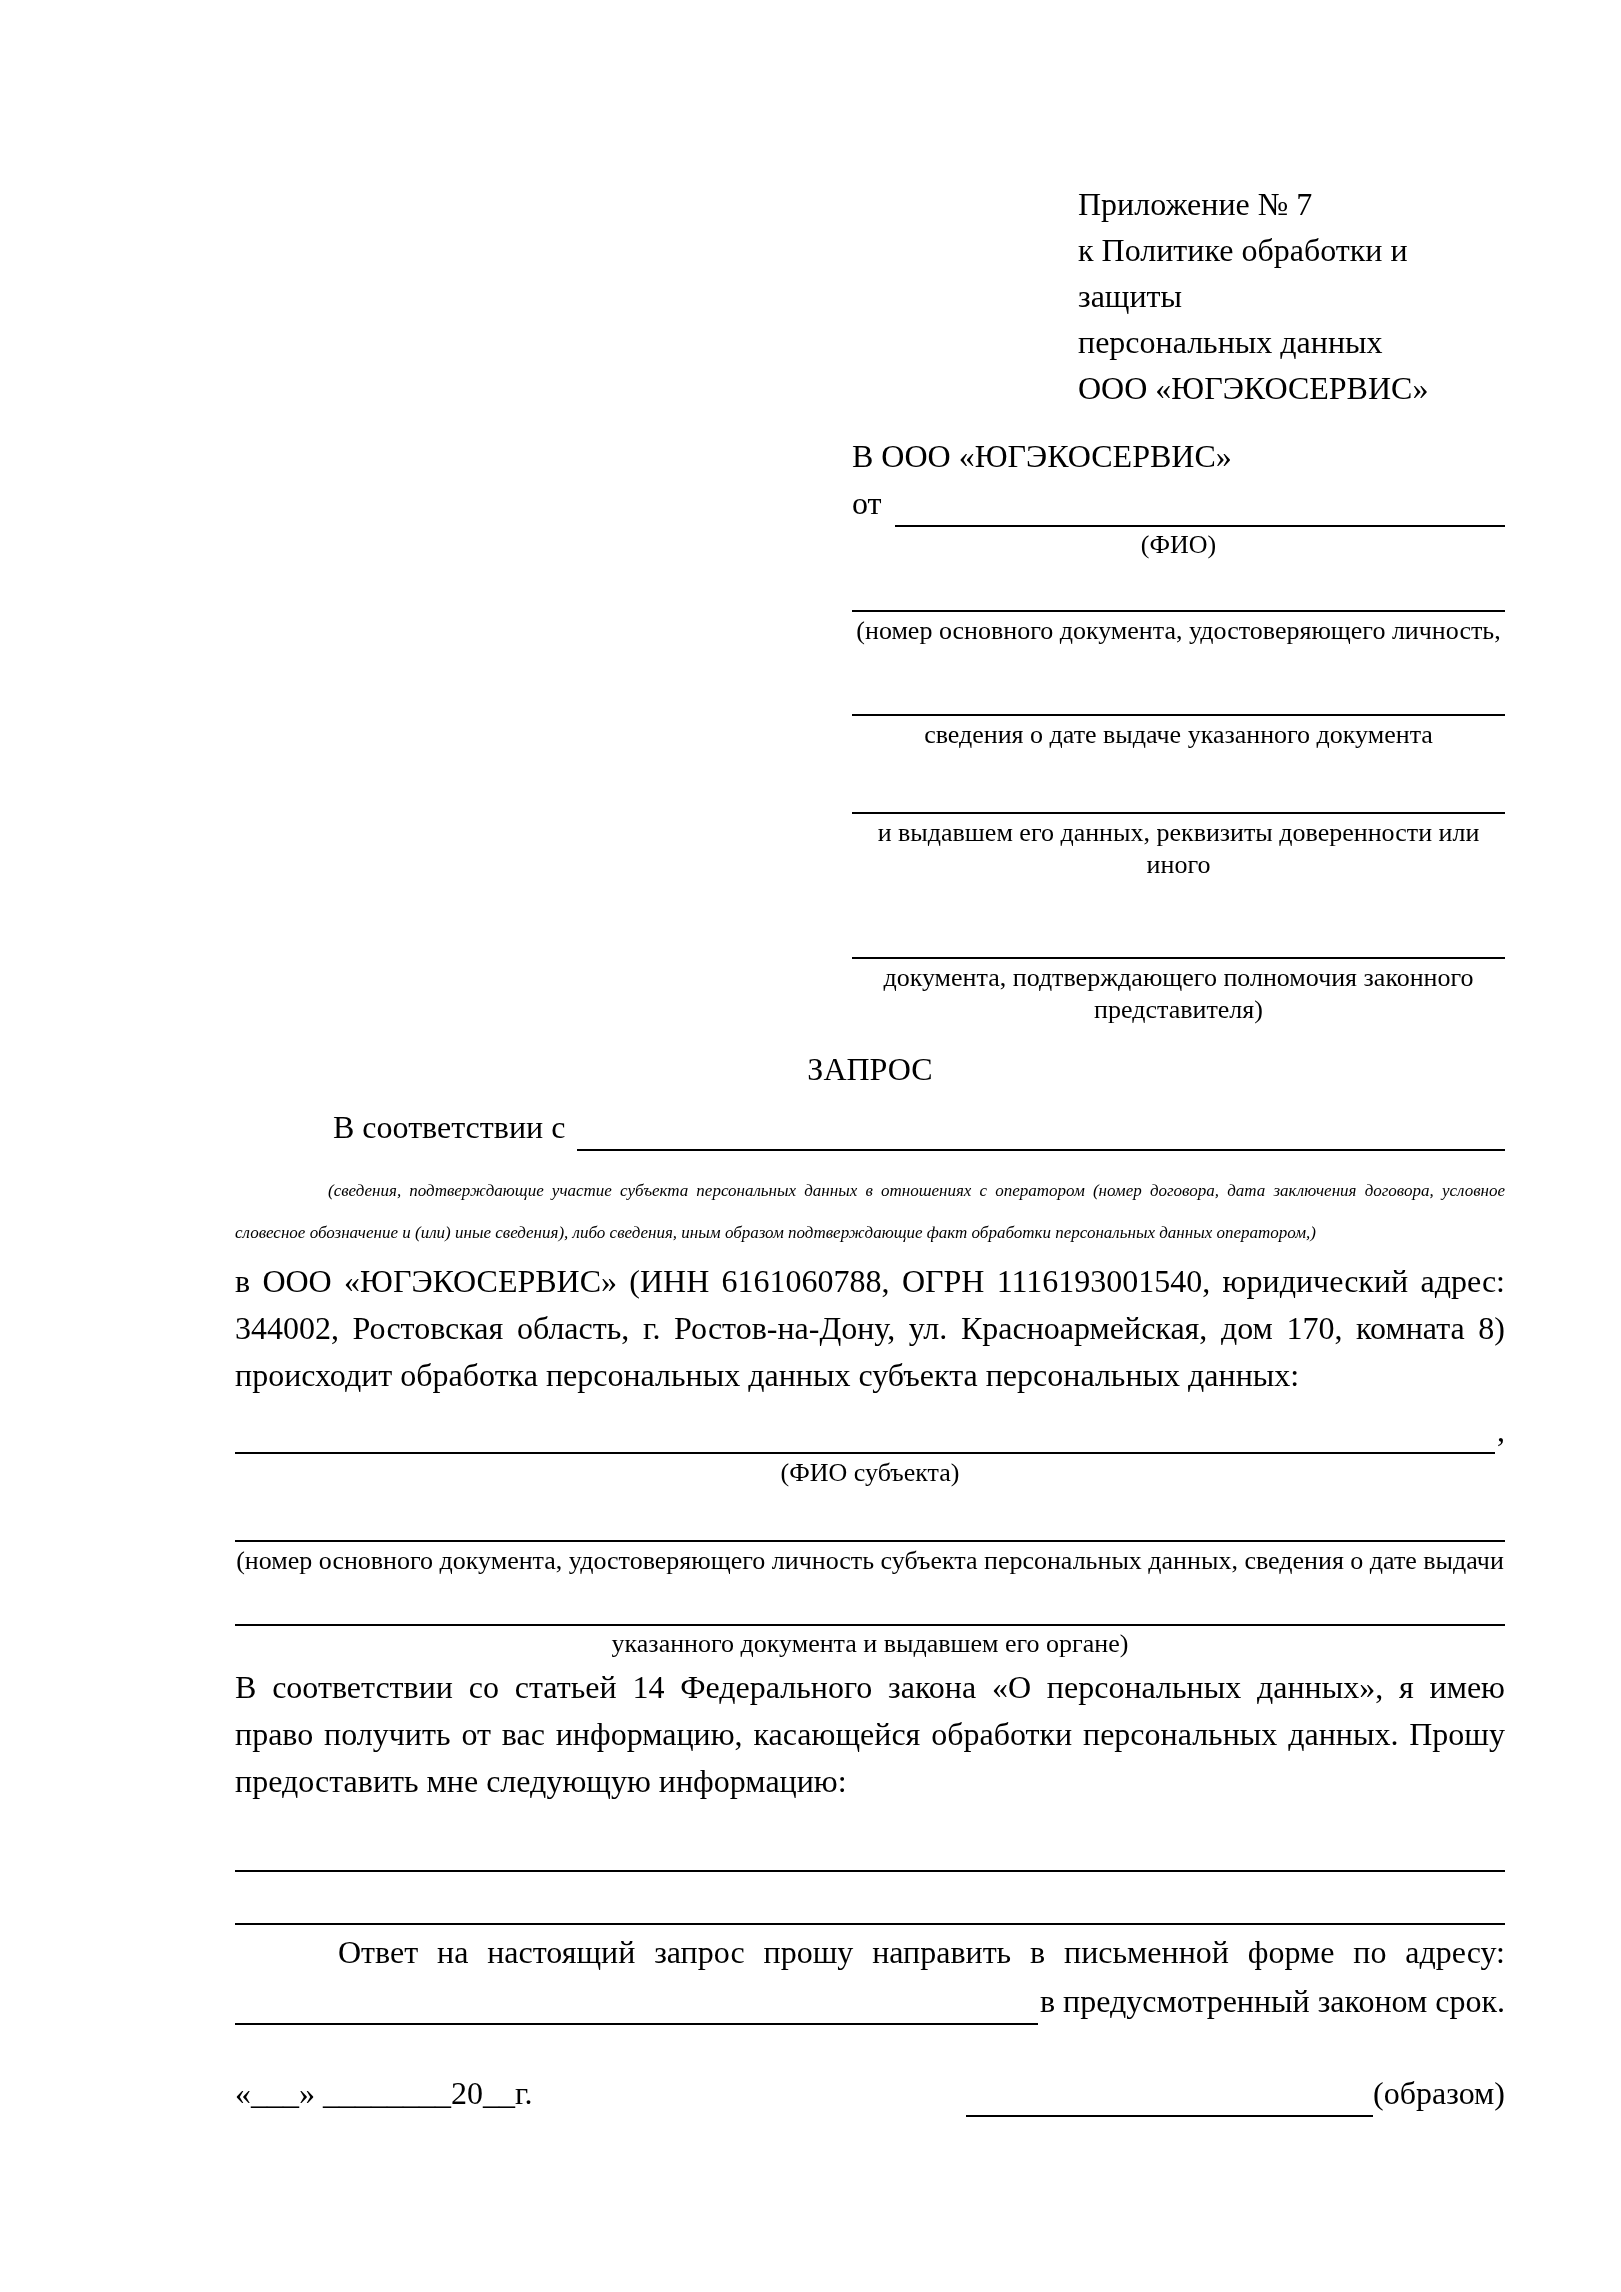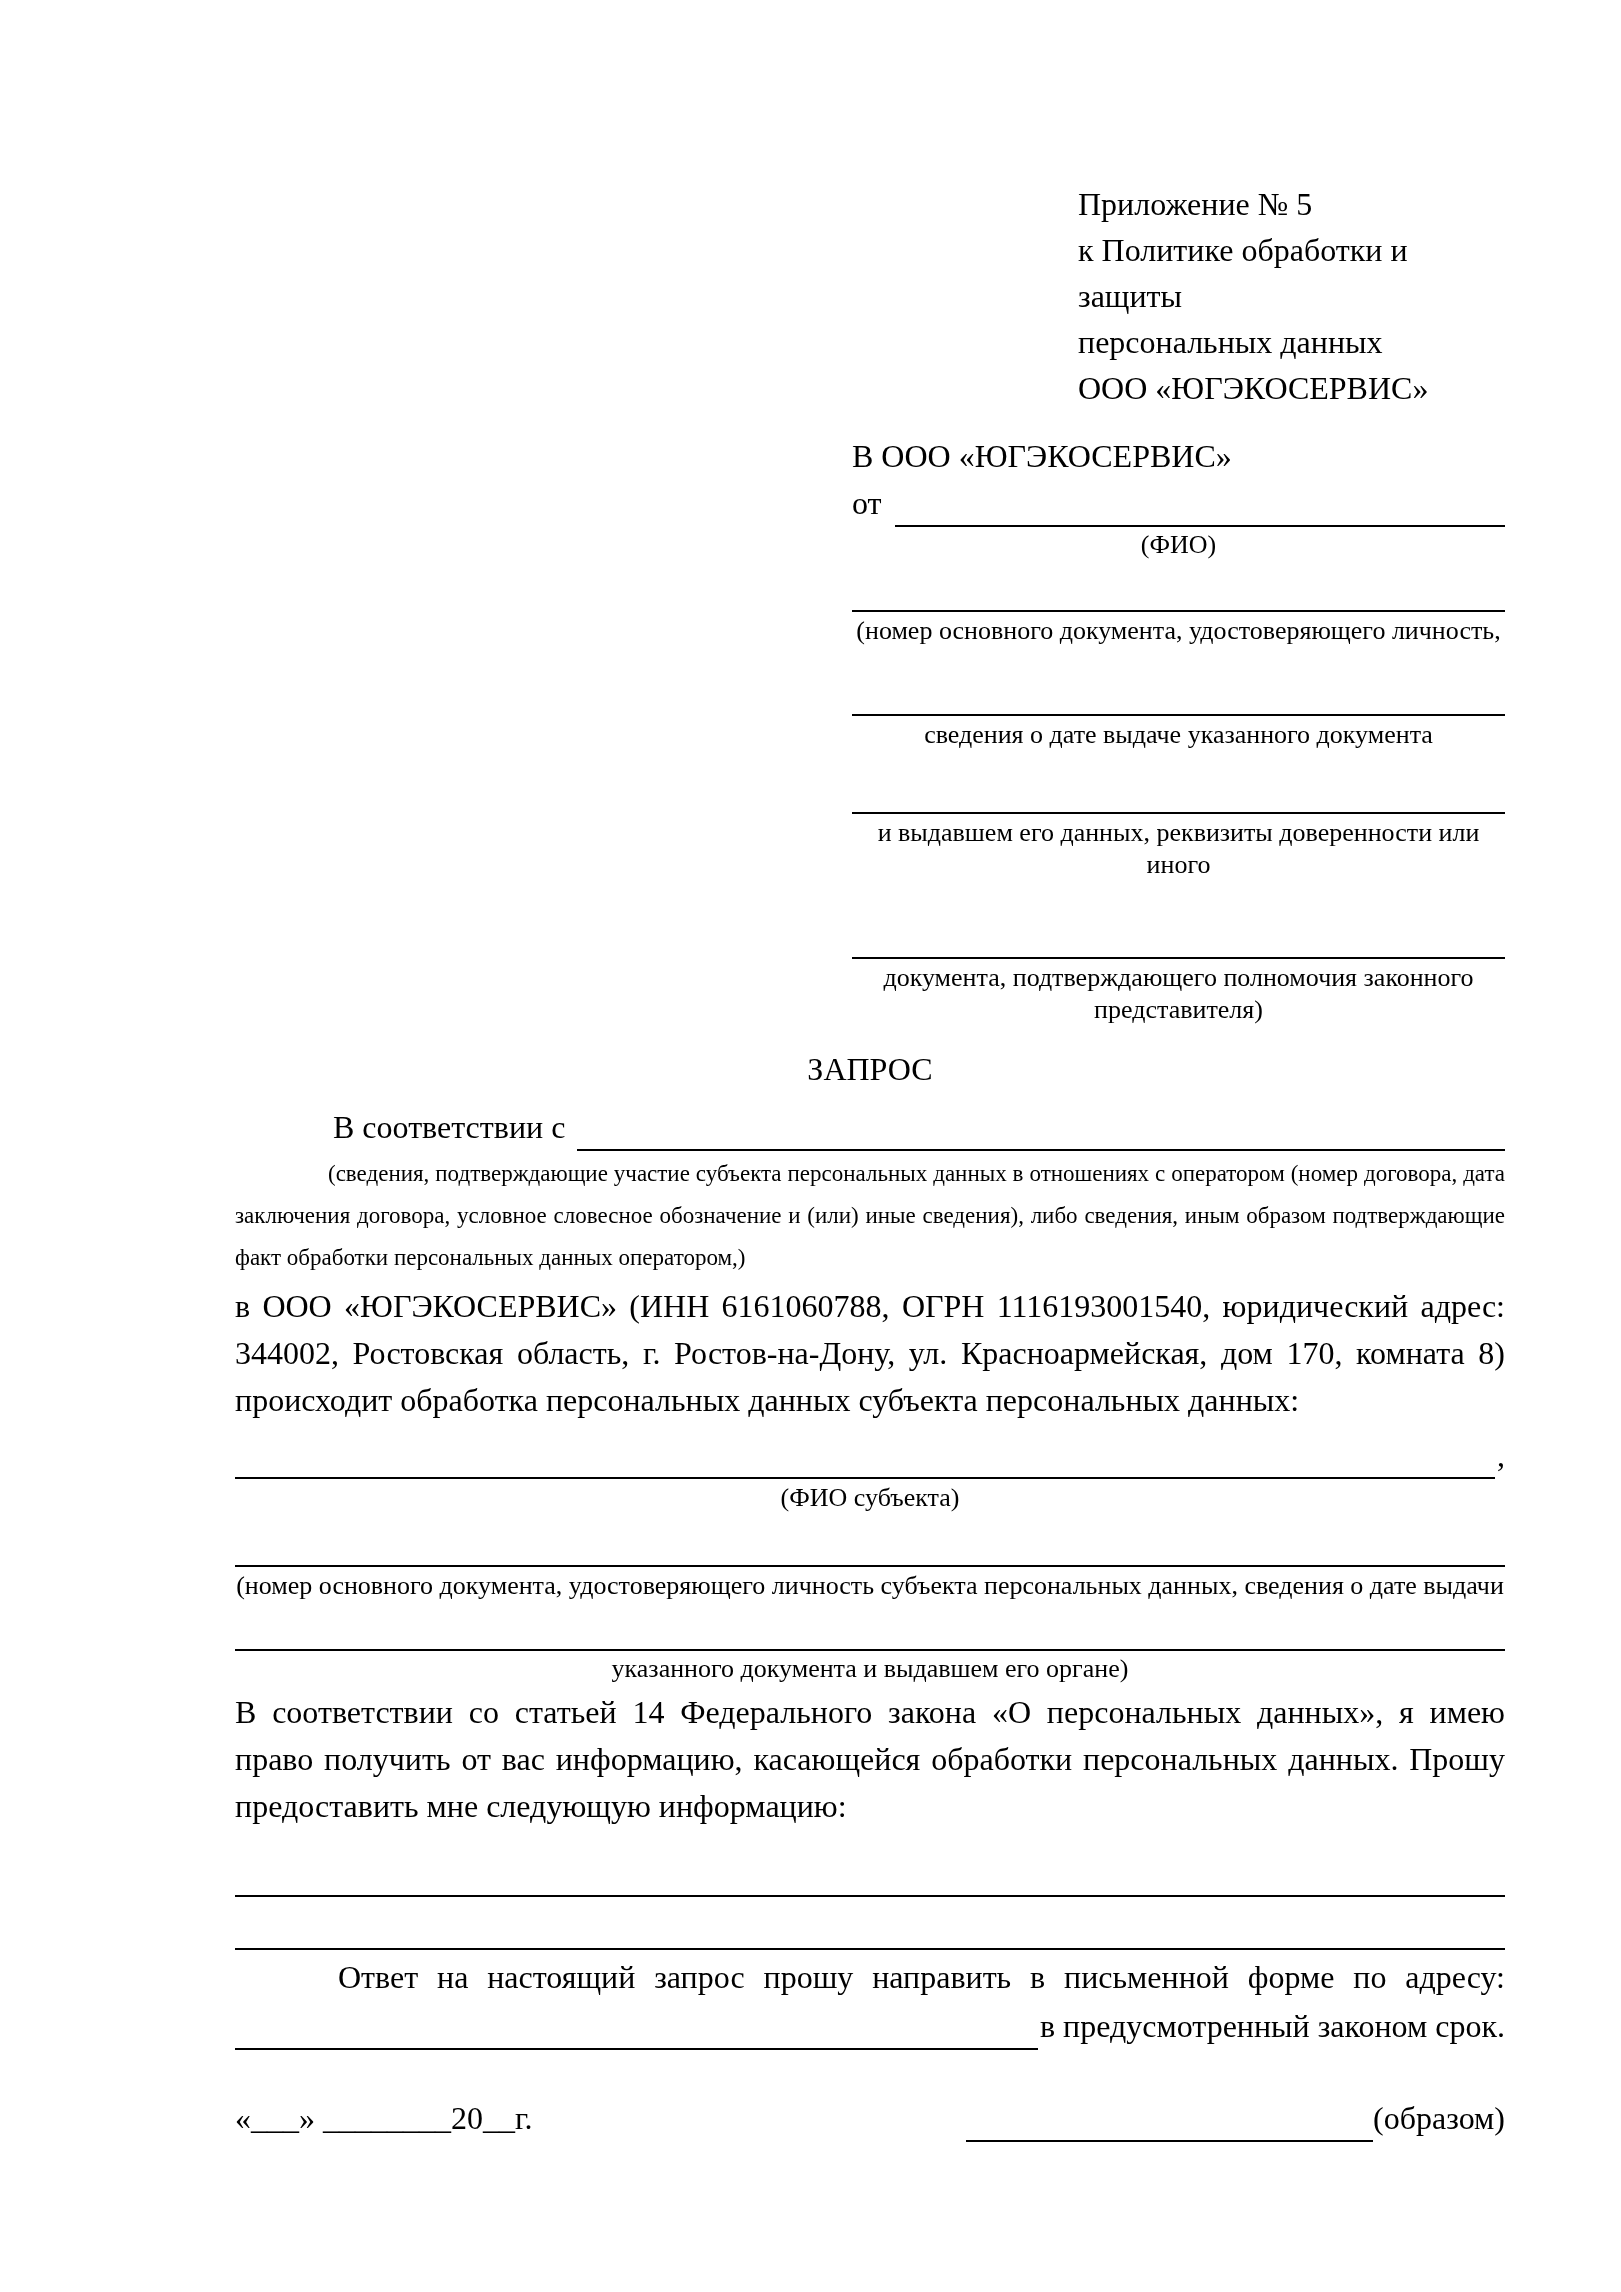--- a/index.html
+++ b/index.html
@@ -26,21 +26,21 @@
   .caption { font-size:26px; line-height:32px; text-align:center; margin-top:2.9px; }
   .blank-line { border-bottom:2.9px solid #000; }
   .addr .bl-a { height:51px; }
   .addr .bl-b { height:69px; }
   .addr .bl-c { height:63px; }
   .addr .bl-d { height:78px; }
   
   .zapros { text-align:center; margin-top:19.6px; }
   .basis-row { display:flex; align-items:flex-end; margin-top:11.8px; }
   .basis-row .basis-prefix { margin-left:98px; padding-right:11.8px; white-space:nowrap; }
-  .note { font-size:23px; line-height:42px; text-align:justify; text-indent:93px; margin-top:2px; }
+  .note { font-size:17px; line-height:42px; text-align:justify; text-indent:93px; margin-top:19px;font-style:italic; }
   .op-para { text-align:justify; margin-top:3.9px; }
   .subject-row { margin-top:9.8px; height:45px; }
   .subject-row .comma { padding-left:2px; }
   .doc-bl-1 { height:41px; margin-top:11.8px; }
   .doc-bl-2 { height:39px; margin-top:9.8px; }
   .rights-para { text-align:justify; margin-top:3.9px; }
   .answer-bl-1 { height:43px; margin-top:23.5px; }
   .answer-bl-2 { height:53px; }
   .reply-para { text-align:justify; text-align-last:justify; text-indent:103px; margin-top:4px; }
   .reply-row { margin-top:3.9px; height:45px; }
@@ -50,21 +50,21 @@
   .date-field { white-space:nowrap; }
   .sig-wrap { display:flex; align-items:flex-end; }
   .sig-blank { width:407px; height:37px; border-bottom:2.9px solid #000; }
 </style>
 </head>
 <body>
 
 <div class="page">
 
   <div class="appendix">
-    <div>Приложение № 5</div>
+    <div>Приложение № 7</div>
     <div>к Политике обработки и защиты</div>
     <div>персональных данных</div>
     <div>ООО «ЮГЭКОСЕРВИС»</div>
   </div>
 
 
   <div class="addr">
     <div>В ООО «ЮГЭКОСЕРВИС»</div>
     <div class="row addr-from">
       <span class="from-label">от</span>

